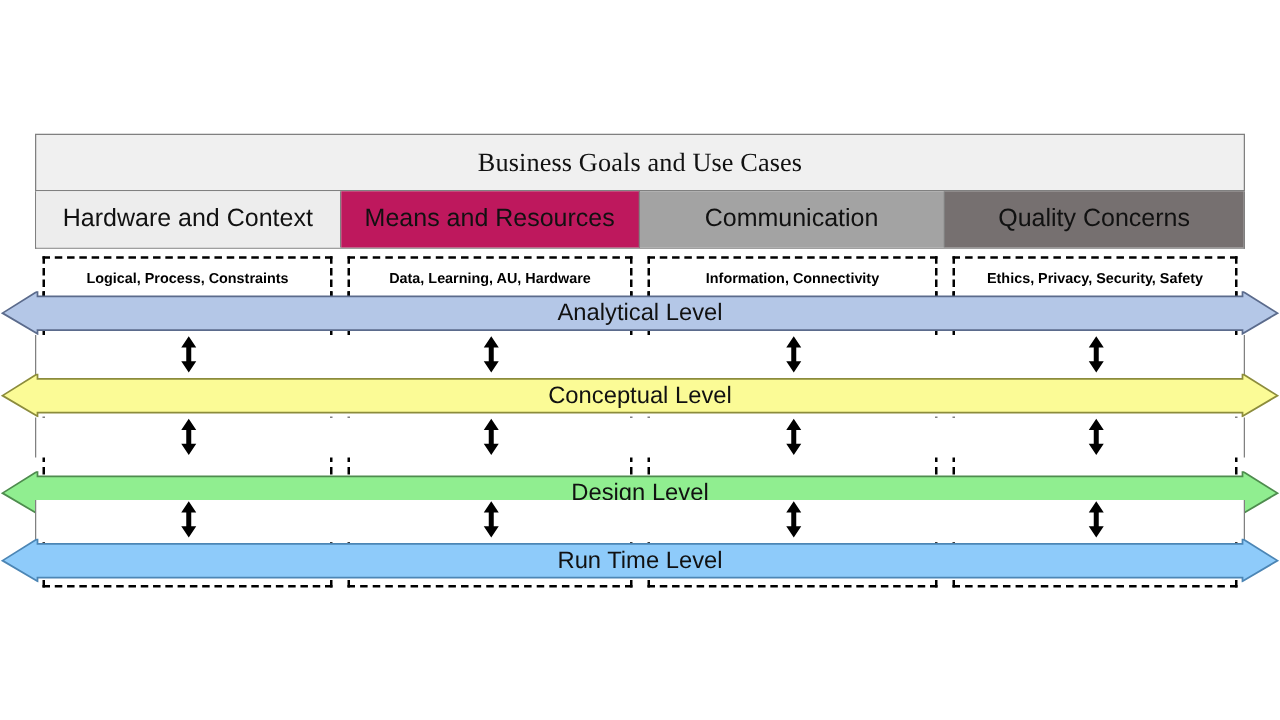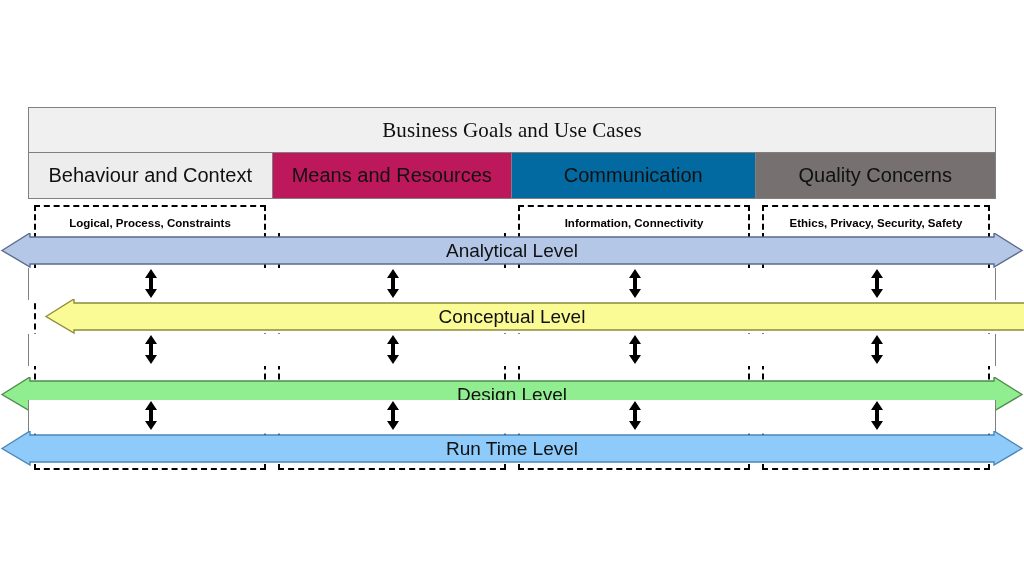--- a/index.html
+++ b/index.html
@@ -72,29 +72,30 @@
   .vmark svg{display:block;}
 </style>
 </head>
 <body>
 
 <div id="stage">
 
   <div class="matrix">
     <div class="goals-bar">Business Goals and Use Cases</div>
     <div class="cols">
-        <div class="col-head" style="background: rgb(237, 237, 237); width: 244px;">Behaviour and Context</div>
+        <div class="col-head" style="background: rgb(237, 237, 237); width: 244px;">Hardware and Context</div>
         <div class="col-head" style="background: #be185d; width: 240px;">Means and Resources</div>
-        <div class="col-head" style="background: #0369a1; width: 244px;">Communication</div>
+        <div class="col-head" style="background: #a3a3a3; width: 244px;">Communication</div>
         <div class="col-head" style="background: rgb(118, 112, 112); width: 240px;">Quality Concerns</div>
       </div>
   </div>
 
   <div class="sublabels">
       <div class="sublab" style="left: 6px; width: 232px;">Logical, Process, Constraints</div>
+      <div class="sublab" style="left: 250px; width: 228px;">Data, Learning, AU, Hardware</div>
       <div class="sublab" style="left: 490px; width: 232px;">Information, Connectivity</div>
       <div class="sublab" style="left: 734px; width: 228px;">Ethics, Privacy, Security, Safety</div>
     </div>
 
   <div class="channels">
       <div class="channel" style="left: 6px; width: 232px;"></div>
       <div class="channel" style="left: 250px; width: 228px;"></div>
       <div class="channel" style="left: 490px; width: 232px;"></div>
       <div class="channel" style="left: 734px; width: 228px;"></div>
     </div>
@@ -121,21 +122,21 @@
           <svg width="22" height="31" viewBox="0 0 22 31">
             <path d="M11 1 L17 10 L13 10 L13 21 L17 21 L11 30 L5 21 L9 21 L9 10 L5 10 Z" fill="#000"></path>
           </svg>
         </div>
         <div class="vmark" style="left: 848px;">
           <svg width="22" height="31" viewBox="0 0 22 31">
             <path d="M11 1 L17 10 L13 10 L13 21 L17 21 L11 30 L5 21 L9 21 L9 10 L5 10 Z" fill="#000"></path>
           </svg>
         </div>
       </div>
-      <div class="band" style="top: 299px; padding-left: 44px;">
+      <div class="band" style="top: 299px;">
         <svg viewBox="0 0 1024 35" preserveAspectRatio="none">
           <polygon points="2,17.5 30,0 30,4 994,4 994,0 1022,17.5 994,34 994,31 30,31 30,34" fill="#FBFB96" stroke="#8C8C3C" stroke-width="1.4" stroke-linejoin="miter"></polygon>
         </svg>
         <div class="band-label">Conceptual Level</div>
       </div>
       <div class="gap" style="top: 334px;">
         <div class="vmark" style="left: 122px;">
           <svg width="22" height="31" viewBox="0 0 22 31">
             <path d="M11 1 L17 10 L13 10 L13 21 L17 21 L11 30 L5 21 L9 21 L9 10 L5 10 Z" fill="#000"></path>
           </svg>

